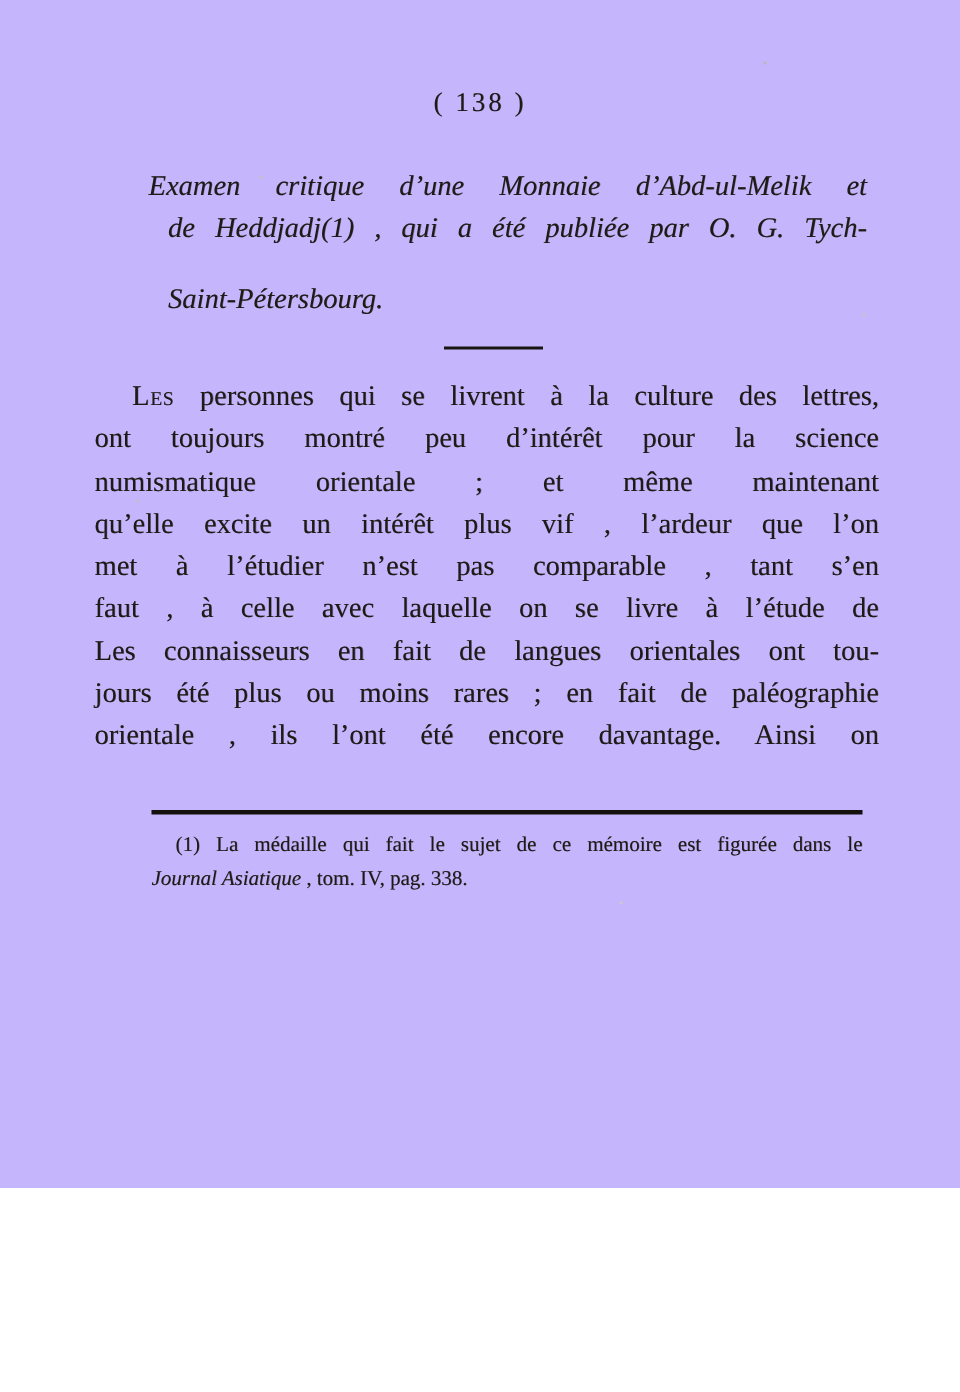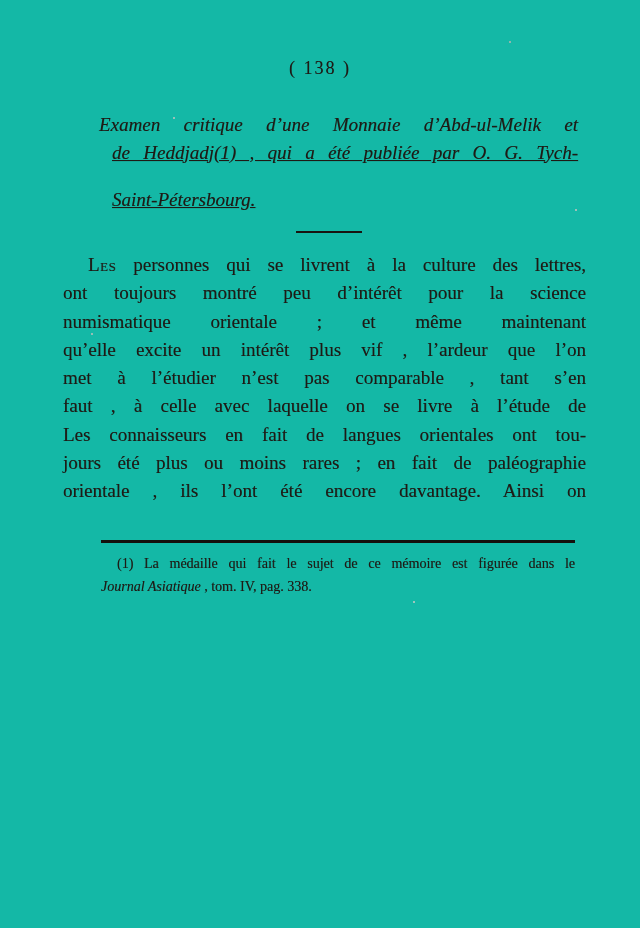--- a/index.html
+++ b/index.html
@@ -1,20 +1,20 @@
 <!DOCTYPE html>
 <html><head>
 <meta charset="utf-8">
 <style>
   html, body { margin: 0; padding: 0; background: #ffffff; }
   .page {
     position: relative;
     width: 640px;
-    height: 928px;
-    background: #14b8a6;
+    height: 792px;
+    background: #c4b5fd;
     color: #1e1a15;
     font-family: "Liberation Serif", "DejaVu Serif", serif;
     overflow: hidden;
     text-shadow: 0.35px 0.2px 0 rgba(30,24,16,0.45);
   }
 
   
   .page-number {
     position: absolute;
     top: 58px; left: 0;
@@ -27,21 +27,21 @@
   
   .title-block {
     position: absolute;
     top: 111px; left: 99px;
     width: 479px;
     font-style: italic;
     font-size: 19px;
     line-height: 27.6px;
   }
   .tline { text-align: justify; text-align-last: justify; }
-  .tline.cont { padding-left: 13px; text-decoration: underline; }
+  .tline.cont { padding-left: 13px; }
   .tline.last { text-align: center; text-align-last: left; margin-top: 20px; }
   .author-caps {
     font-style: italic;
     font-variant: small-caps;
     letter-spacing: 2.5px;
   }
 
   
   .title-divider {
     position: absolute;

